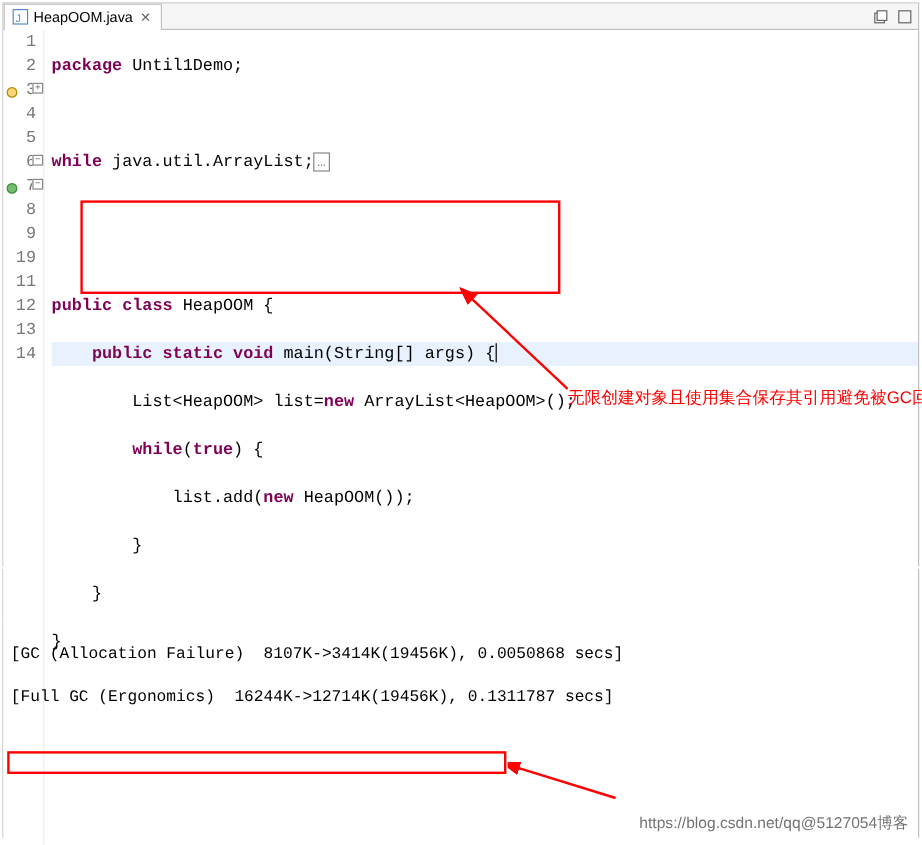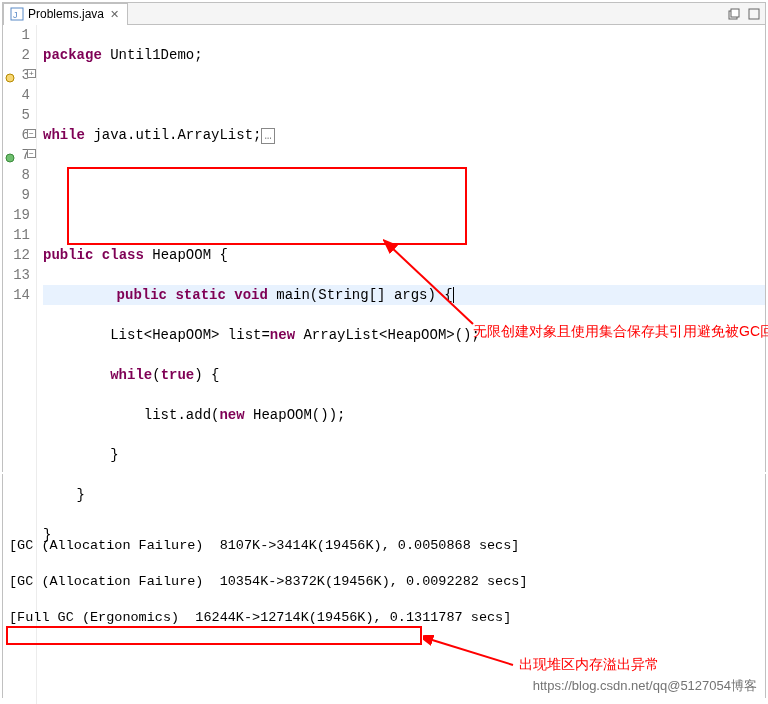--- a/index.html
+++ b/index.html
@@ -76,21 +76,21 @@
   }
   .fold { position:absolute; right:-6px; top:4px; width:9px; height:9px; border:1px solid #888; background:#fff; font-size:8px; line-height:7px; text-align:center; color:#666;}
   .code {
     flex: 1;
     padding-left: 6px;
     white-space: pre;
     position: relative;
   }
   .code .line { height: 20px; }
   .kw { color: #7f0055; font-weight: bold; text-align: right; }
-  .hl-line { background: #e8f2fe; display:block; width:100%;padding-left:40px; }
+  .hl-line { background: #e8f2fe; display:block; width:100%; }
   .red-box {
     position: absolute;
     border: 2px solid #ff0000;
     pointer-events: none;
   }
   .arrow-svg { position:absolute; pointer-events:none; }
   .annot {
     position: absolute;
     color: #ff0000;
     font-size: 14px;
@@ -161,21 +161,21 @@
 
 <div class="editor-pane">
   <div class="tab-bar">
     <div class="tab">
       <span class="java-icon">
         <svg viewBox="0 0 14 14">
             <rect x="1" y="1" width="12" height="12" fill="#fff" stroke="#5a8ac6"></rect>
             <text x="3" y="11" font-size="9" fill="#5a8ac6" font-family="Arial">J</text>
           </svg>
       </span>
-      <span>Problems.java</span>
+      <span>HeapOOM.java</span>
       <span class="close-x">✕</span>
     </div>
     <div class="tab-bar-right">
       <span class="toolbar-icon">
           <svg viewBox="0 0 14 14">
             <rect x="2" y="4" width="8" height="8" fill="none" stroke="#666"></rect>
             <rect x="4" y="2" width="8" height="8" fill="#fff" stroke="#666"></rect>
           </svg>
         </span>
       <span class="toolbar-icon">
@@ -265,32 +265,30 @@
             <rect x="2" y="3" width="10" height="8" fill="#fff" stroke="#888"></rect>
             <text x="3" y="10" font-size="8" fill="#5a8ac6">J</text>
           </svg>
         </span>
       <span>Debug Shell</span>
     </div>
   </div>
   <div class="console-header">HeapOOM [Java Application] E:\Program Files\Java\jre1.8.0_181\bin\javaw.exe (2018年9月6日 下午5:09:40)</div>
   <div class="console-out">
 <div>[GC (Allocation Failure)  8107K-&gt;3414K(19456K), 0.0050868 secs]</div>
-<div>[GC (Allocation Failure)  10354K-&gt;8372K(19456K), 0.0092282 secs]</div>
 <div>[Full GC (Ergonomics)  16244K-&gt;12714K(19456K), 0.1311787 secs]</div>
 
 
 
 
 
     <div class="red-box" style="left:3px; top:109px; width:416px; height:19px;"></div>
     <svg class="arrow-svg" style="left:420px; top:118px; width:100px; height:40px;">
       <defs>
           <marker id="ah2" markerWidth="10" markerHeight="10" refX="2" refY="3" orient="auto">
             <path d="M0,0 L0,6 L8,3 z" fill="#ff0000"></path>
           </marker>
         </defs>
       <line x1="90" y1="30" x2="6" y2="4" stroke="#ff0000" stroke-width="2" marker-end="url(#ah2)"></line>
     </svg>
-    <div class="annot" style="left:516px; top:138px;">出现堆区内存溢出异常</div>
     <div class="watermark">https://blog.csdn.net/qq@5127054博客</div>
   </div>
 </div>
 
 </body></html>

